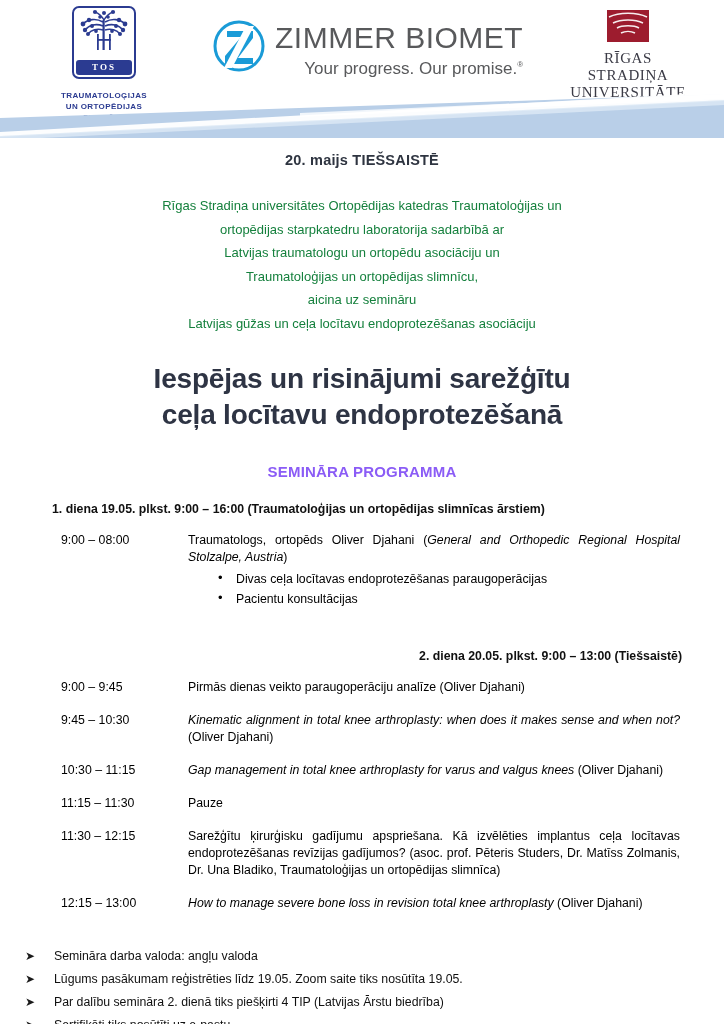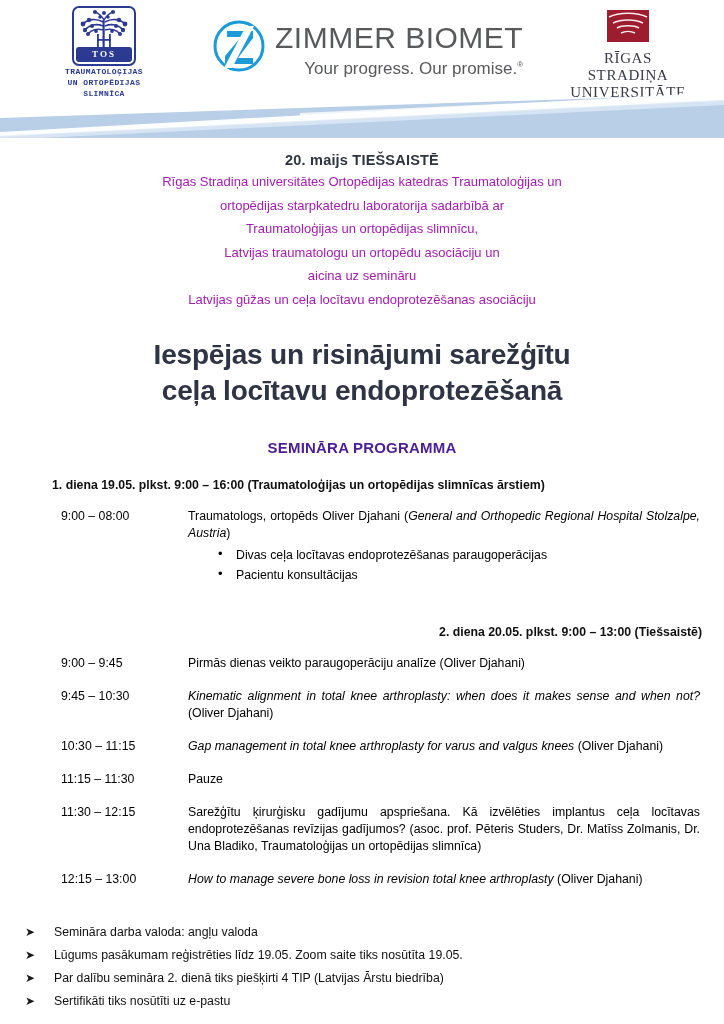--- a/index.html
+++ b/index.html
@@ -26,21 +26,21 @@
   }
 
   
   .tos-logo {
     position: absolute;
     left: 52px; top: 6px;
     width: 104px;
     text-align: center;
   }
   .tos-badge {
-    width: 64px; height: 60px;
+    width: 64px; height: 73px;
     margin: 0 auto;
     border: 2px solid #2b3b91;
     border-radius: 7px;
     position: relative;
     background: #ffffff;
     overflow: hidden;
   }
   .tos-tree { position: absolute; left: 0; top: 0; width: 60px; height: 44px; }
   .tos-band {
     position: absolute;
@@ -50,23 +50,23 @@
     border-radius: 3px;
     color: #ffffff;
     font-size: 9px;
     font-weight: bold;
     letter-spacing: 2px;
     line-height: 15px;
     text-align: center;
     font-family: "Liberation Serif", serif;
   }
   .tos-caption {
-    margin-top: 0;
+    margin-top: 11px;
     color: #2b3b91;
-    font-family: Liberation Mono, monospace;
+    font-family: Liberation Sans, sans-serif;
     font-weight: bold;
     font-size: 8px;
     line-height: 11px;
     letter-spacing: 0.4px;
   }
 
   
   .zb-logo {
     position: absolute;
     left: 213px; top: 20px;
@@ -125,46 +125,46 @@
     font-size: 14.5px;
     color: #2e3440;
     margin-top: 12px;
     letter-spacing: 0.2px;
   }
 
   .intro {
     text-align: center;
     font-size: 13px;
     line-height: 23.5px;
-    color: #a21caf;
-    margin-top: 2px;
+    color: #15803d;
+    margin-top: 26px;
   }
   .intro div { white-space: nowrap; }
 
   .main-title {
     text-align: center;
     color: #2e3444;
     font-weight: bold;
     font-size: 28px;
     line-height: 36px;
     margin-top: 26px;
     letter-spacing: -0.2px;
   }
 
   .programme-title {
     text-align: center;
     font-weight: bold;
     font-size: 15px;
-    color: #4c1d95;
+    color: #8b5cf6;
     margin-top: 30px;
     letter-spacing: 0.2px;
   }
 
   
-  .schedule { margin-top: 22px; padding: 0 22px 0 52px; }
+  .schedule { margin-top: 22px; padding: 0 42px 0 52px; }
 
   .day-head {
     font-weight: bold;
     font-size: 12.3px;
     color: #101010;
     margin-bottom: 16px;
   }
   .day2 { margin-top: 40px; text-align: right; }
 
   .row {
@@ -325,22 +325,22 @@
     </svg>
   </div>
 
   <div class="body-wrap">
 
     <div class="event-date">20. maijs  TIEŠSAISTĒ</div>
 
     <div class="intro">
       <div>Rīgas Stradiņa universitātes Ortopēdijas katedras Traumatoloģijas un</div>
       <div>ortopēdijas starpkatedru laboratorija sadarbībā ar</div>
+      <div>Latvijas traumatologu un ortopēdu asociāciju un</div>
       <div>Traumatoloģijas un ortopēdijas slimnīcu,</div>
-      <div>Latvijas traumatologu un ortopēdu asociāciju un</div>
       <div>aicina uz semināru</div>
       <div>Latvijas gūžas un ceļa locītavu endoprotezēšanas asociāciju</div>
     </div>
 
     <div class="main-title">
       <div>Iespējas un risinājumi sarežģītu</div>
       <div>ceļa locītavu endoprotezēšanā</div>
     </div>
 
     <div class="programme-title">SEMINĀRA PROGRAMMA</div>

